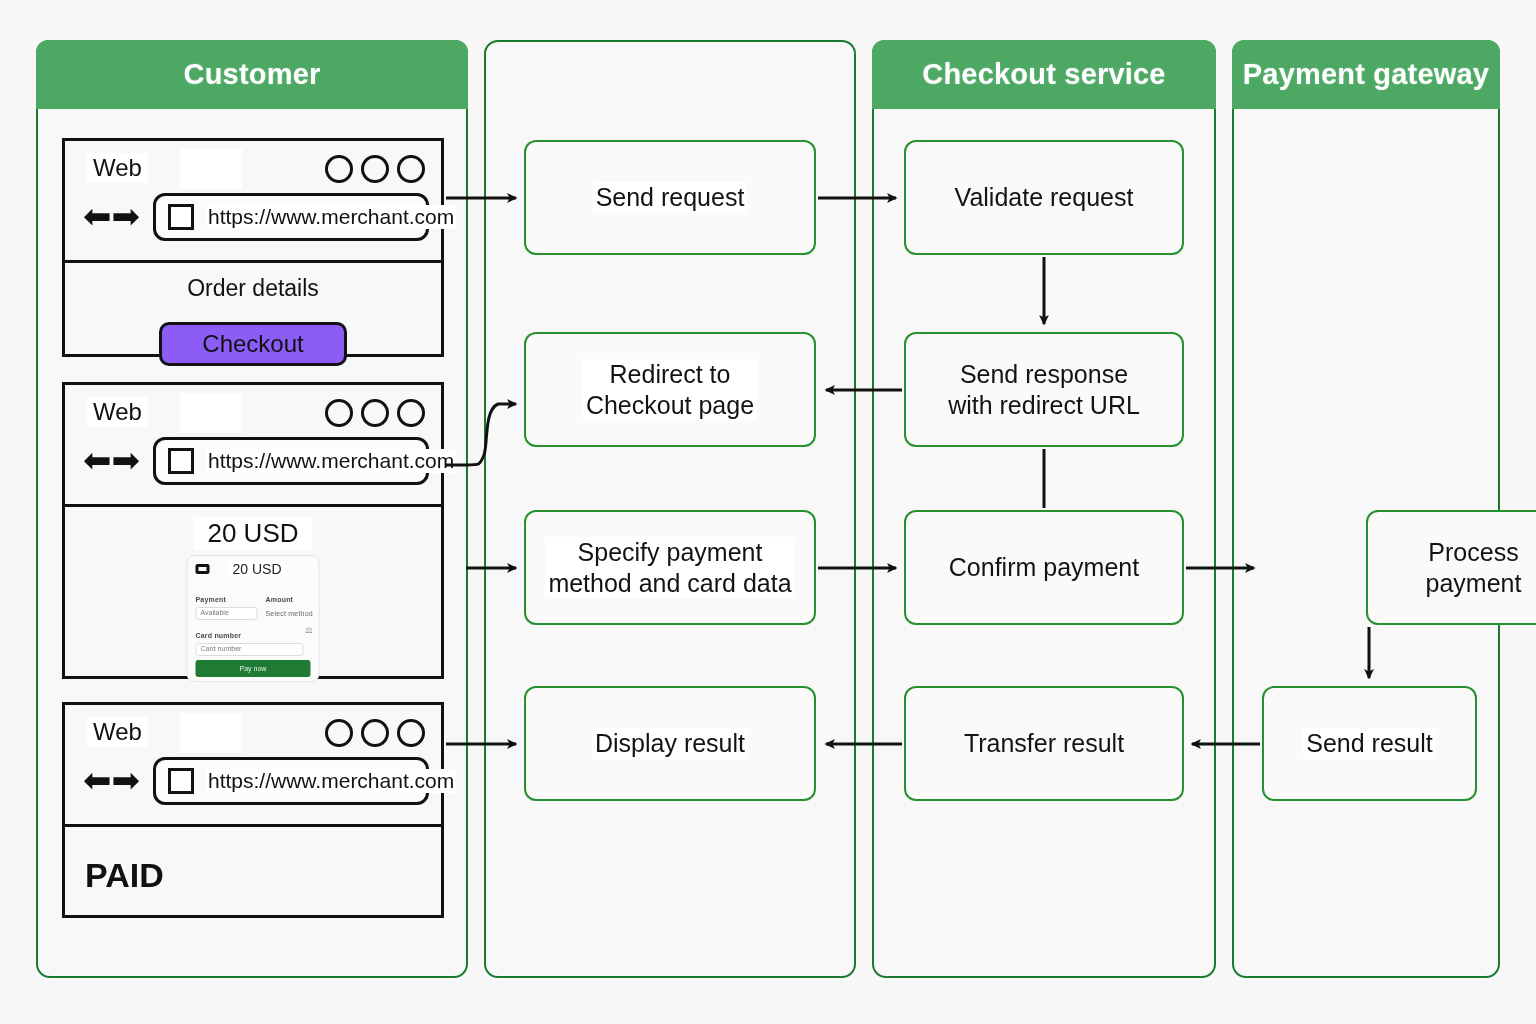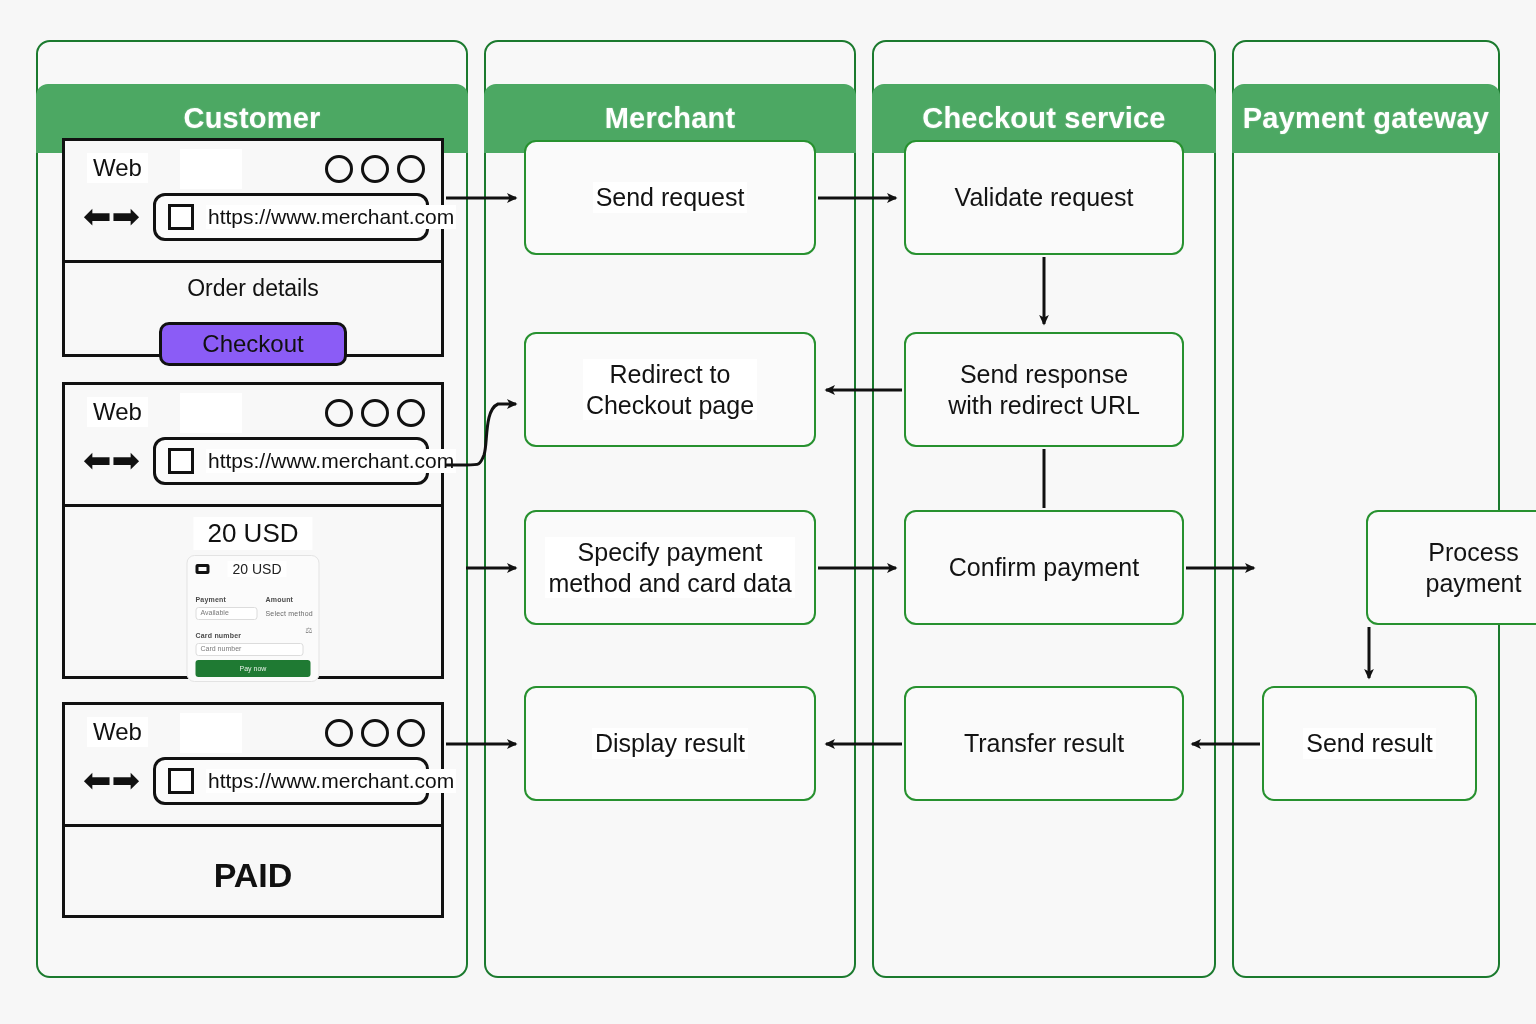--- a/index.html
+++ b/index.html
@@ -25,21 +25,20 @@
     position:absolute;
     box-sizing:border-box;
     background:#4CA863;
     border-radius:12px 12px 0 0;
     display:flex;align-items:center;justify-content:center;
     color:#ffffff;
     font-weight:bold;
     font-size:29px;
     letter-spacing:.2px;
     text-shadow:0 0 2px rgba(255,255,255,.35);
-    margin-top:44px;
   }
 
   
   .pbox{
     position:absolute;
     box-sizing:border-box;
     border:2px solid #27912F;
     border-radius:12px;
     background:#fafafa;
     display:flex;align-items:center;justify-content:center;
@@ -91,22 +90,23 @@
   .page-label{
     text-align:center;font-size:23px;color:#111;padding-top:12px;
   }
   .ckbtn{
     margin:20px auto 0;width:188px;height:44px;
     border:3px solid #111;border-radius:10px;background:#8b5cf6;
     display:flex;align-items:center;justify-content:center;
     font-size:24px;color:#111;box-sizing:border-box;
   }
   .paid{
-    text-align:center;font-weight:bold;font-size:34px;color:#111;
+    text-align:left;font-weight:bold;font-size:34px;color:#111;
     line-height:96px;
+    padding-left:20px;
   }
 
   
   .amount-top{
     position:absolute;left:50%;top:10px;transform:translateX(-50%);
     font-size:26px;color:#111;background:#ffffff;padding:1px 14px;
   }
   .widget{
     position:absolute;left:50%;top:48px;transform:translateX(-50%);
     width:133px;height:127px;
@@ -149,23 +149,20 @@
 <body>
 
 <div id="stage">
 
   <div class="lane" style="left:36px;top:40px;width:432px;height:938px;"></div>
   <div class="lane-header" style="left:36px;top:40px;width:432px;height:69px;">
     <span>Customer</span>
   </div>
 
   <div class="lane" style="left:484px;top:40px;width:372px;height:938px;"></div>
-  <div class="lane-header" style="left:484px;top:40px;width:372px;height:69px;">
-    <span>Merchant</span>
-  </div>
 
   <div class="lane" style="left:872px;top:40px;width:344px;height:938px;"></div>
   <div class="lane-header" style="left:872px;top:40px;width:344px;height:69px;">
     <span>Checkout service</span>
   </div>
 
   <div class="lane" style="left:1232px;top:40px;width:268px;height:938px;"></div>
   <div class="lane-header" style="left:1232px;top:40px;width:268px;height:69px;">
     <span>Payment gateway</span>
   </div>

